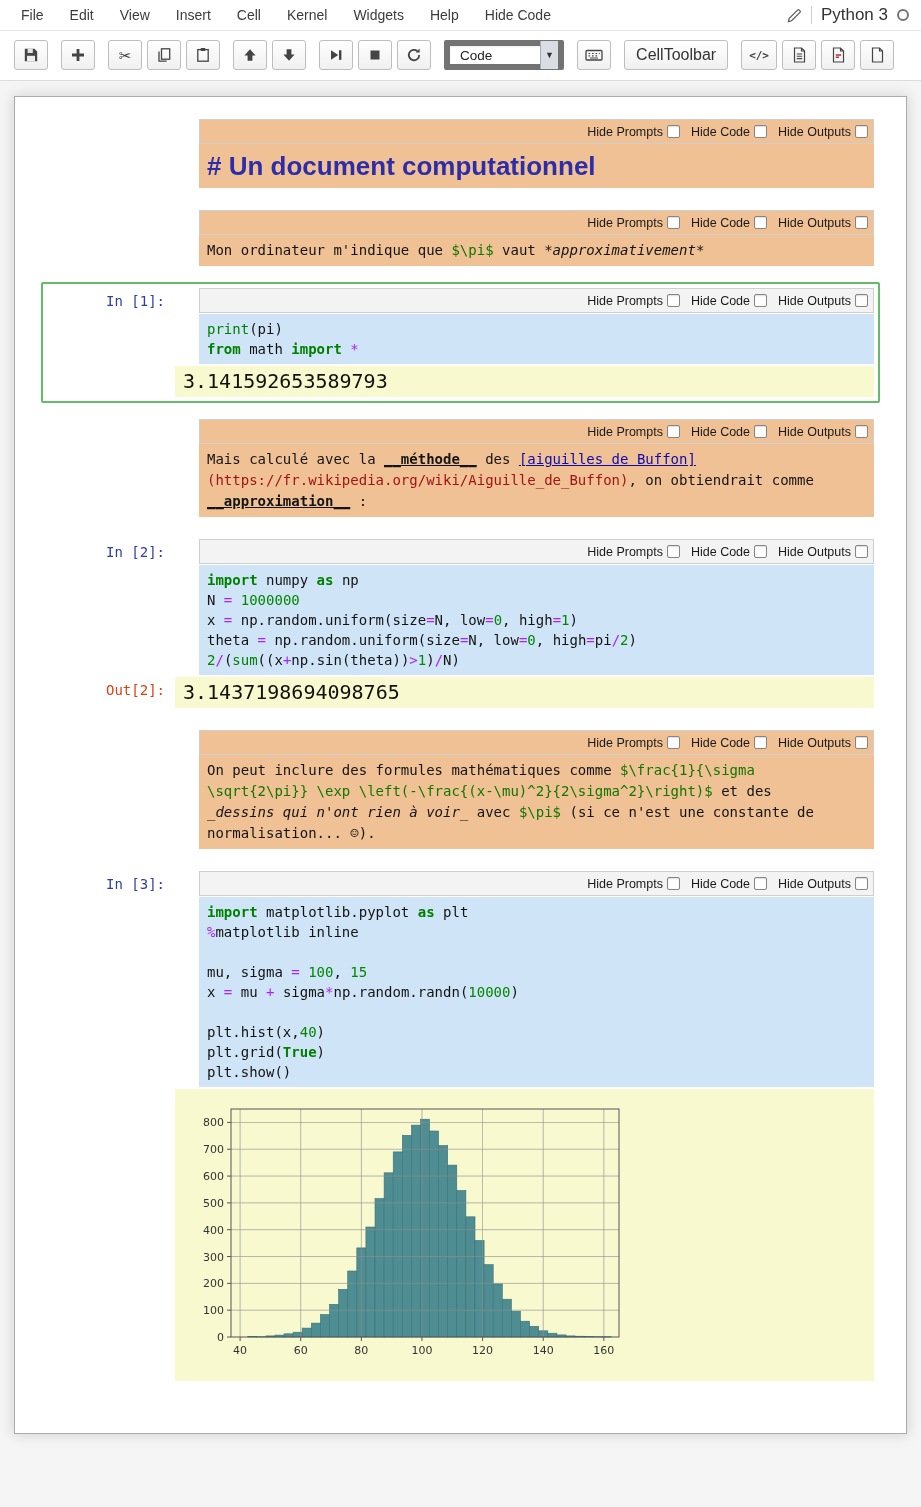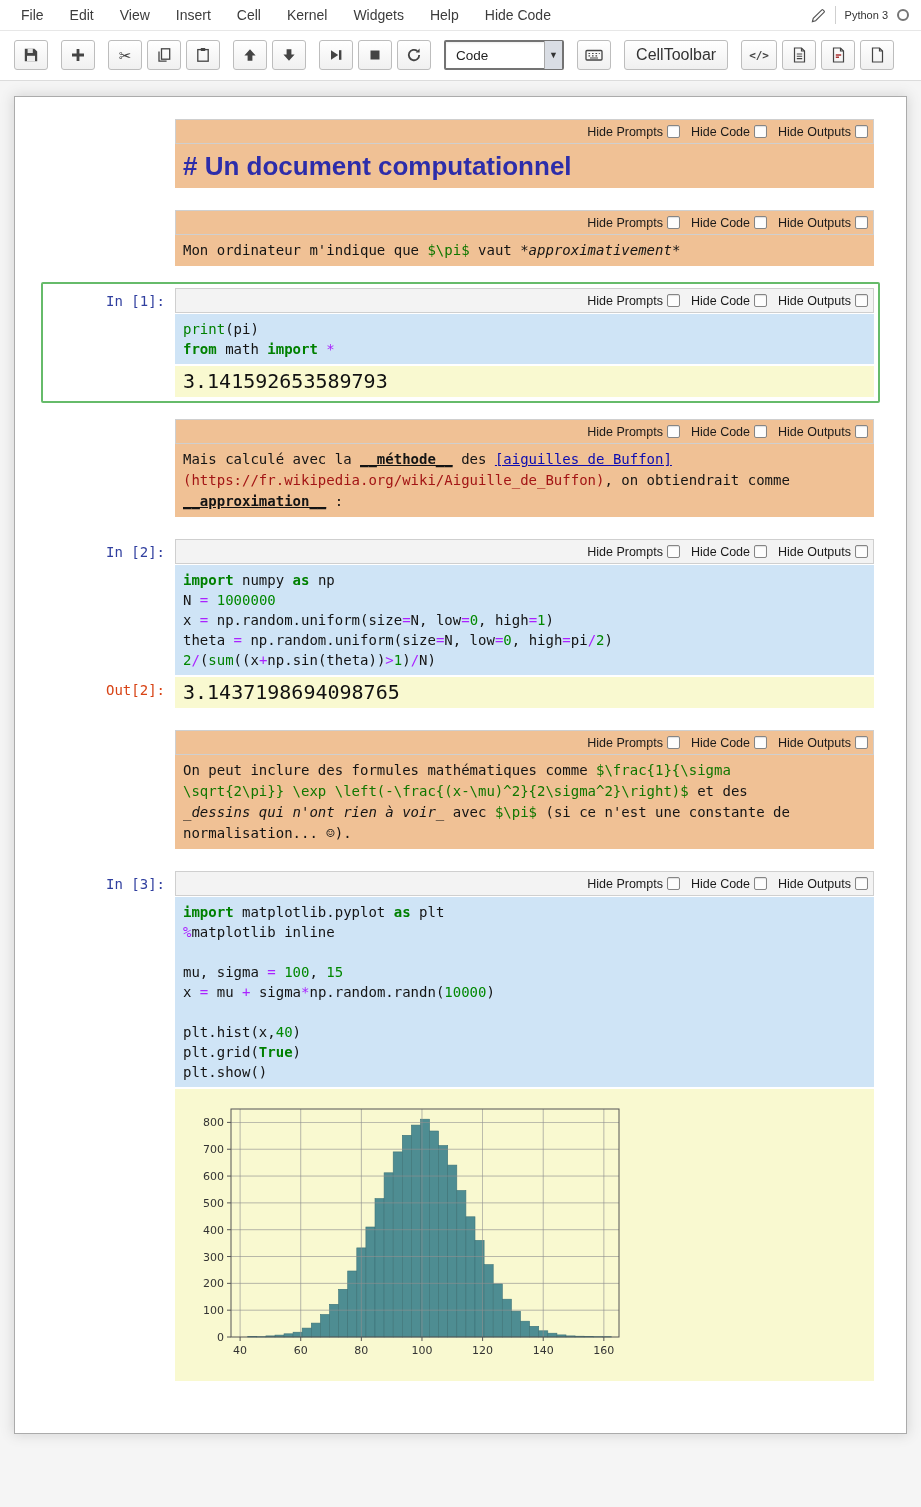--- a/index.html
+++ b/index.html
@@ -15,50 +15,50 @@
   .logo{display:flex;align-items:center;gap:6px;cursor:pointer;}
   .logo-text{font-family:"DejaVu Sans",sans-serif;font-size:29px;color:#5a5a5a;letter-spacing:-0.5px;margin-top:-4px;}
   .title-wrap{margin-left:30px;display:flex;align-items:baseline;gap:7px;}
   .nb-title{font-size:20px;color:#000;cursor:pointer;}
   .autosave{font-size:11.5px;color:#222;}
   .python-logo{margin-left:auto;display:flex;align-items:center;}
   .menubar{display:flex;align-items:center;height:31px;padding:0 8px;border-bottom:1px solid #e7e7e7;font-size:14px;color:#3c3c3c;background:#fff;}
   .menu-item{padding:0 13px;cursor:pointer;white-space:nowrap;}
   .menubar-right{margin-left:auto;display:flex;align-items:center;gap:9px;padding-right:4px;}
   .vdiv{width:1px;height:18px;background:#cfcfcf;}
-  .kernel-name{font-size:11px;color:#333;}
+  .kernel-name{font-size:17px;color:#333;}
   .kernel-circle{width:12px;height:12px;border:2px solid #757575;border-radius:50%;display:inline-block;}
   .toolbar{display:flex;align-items:center;padding:9px 14px 10px;background:#fff;
            border-bottom:1px solid #dcdcdc;box-shadow:0 2px 3px rgba(0,0,0,0.07);}
   .tb-group{display:flex;gap:5px;margin-right:13px;}
   .tb-btn{height:30px;min-width:34px;display:flex;align-items:center;justify-content:center;
           background:linear-gradient(#ffffff,#f0f0f0);border:1px solid #bdbdbd;border-radius:3px;
           padding:0 7px;cursor:pointer;color:#444;}
   .tb-btn svg{display:block;}
   .glyph{font-size:15px;color:#444;line-height:1;}
   .code-glyph{font-family:"DejaVu Sans Mono","Liberation Mono",monospace;font-size:11px;font-weight:bold;color:#444;}
   .tb-text-btn{font-size:16px;color:#333;padding:0 11px;text-align:right;}
-  .cell-type-select{height:30px;width:128px;background:#fff;border:2px solid #737373;border-radius:2px;
+  .cell-type-select{height:30px;width:128px;background:#fff;border:6px solid #737373;border-radius:2px;
           display:flex;align-items:center;font-size:13.5px;color:#222;cursor:pointer;
           box-shadow:inset 0 1px 2px rgba(0,0,0,0.08);margin-right:13px;}
   .cell-type-select .val{flex:1;padding-left:10px;}
   .dd-arrow{width:18px;height:28px;border-left:1px solid #a9a9a9;background:#d9dde4;
           display:flex;align-items:center;justify-content:center;font-size:9px;color:#333;}
   
   #site{padding:15px 0 20px;background:#f5f5f5;}
   #notebook-container{margin:0 14px;background:#fff;border:1px solid #ababab;
           box-shadow:0 0 12px 1px rgba(87,87,87,0.2);padding:16px 0 36px;min-height:1322px;}
   .cell{margin:0 26px 10px;padding:5px;border:1px solid transparent;background:#fff;}
   .cell.selected{border:2px solid var(--sel);border-radius:2px;padding:4px;}
   .cell-row{display:flex;align-items:flex-start;}
   .prompt{flex:0 0 128px;width:128px;text-align:right;padding:5px 10px 0 0;
           font-family:"DejaVu Sans Mono","Liberation Mono",monospace;font-size:14px;white-space:nowrap;}
   .input-prompt{color:var(--inp);}
   .output-prompt{color:var(--outp);}
-  .cell-main{flex:1;min-width:0;}
+  .cell-main{flex:1;min-width:0;margin-left:24px;}
   .celltoolbar{display:flex;justify-content:flex-end;align-items:center;height:25px;
           border:1px solid #cfcfcf;background:#f3f3f3;padding:0 5px;font-size:12.5px;color:#1a1a1a;}
   .celltoolbar.md{background:var(--md-bg);}
   .ctb-group{display:inline-flex;align-items:center;gap:4px;margin-left:11px;}
   .ctb-checkbox{width:13px;height:13px;background:#fdfdfd;border:1px solid #858585;border-radius:2px;
           box-shadow:inset 0 1px 1px rgba(0,0,0,0.12);cursor:pointer;flex:0 0 13px;}
   .md-area{background:var(--md-bg);padding:5px 8px;color:#141414;
           font-family:"DejaVu Sans Mono","Liberation Mono",monospace;font-size:14px;line-height:21px;}
   .input-area{background:var(--code-bg);padding:5px 8px;margin-top:1px;color:#141414;
           font-family:"DejaVu Sans Mono","Liberation Mono",monospace;font-size:14px;line-height:20px;}

